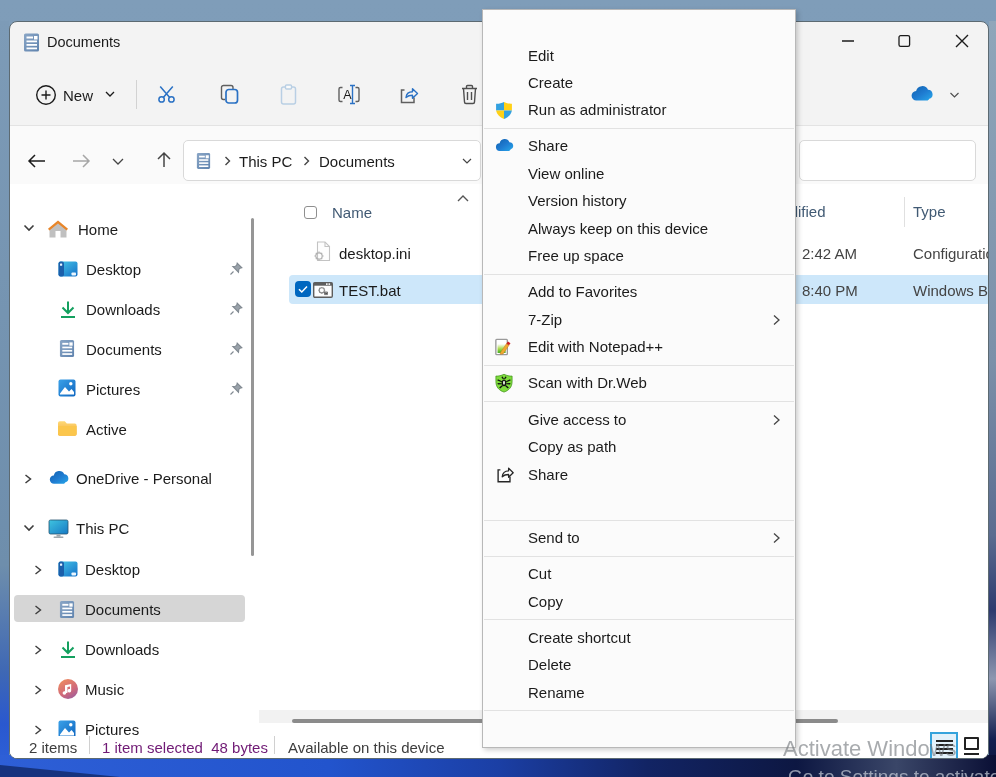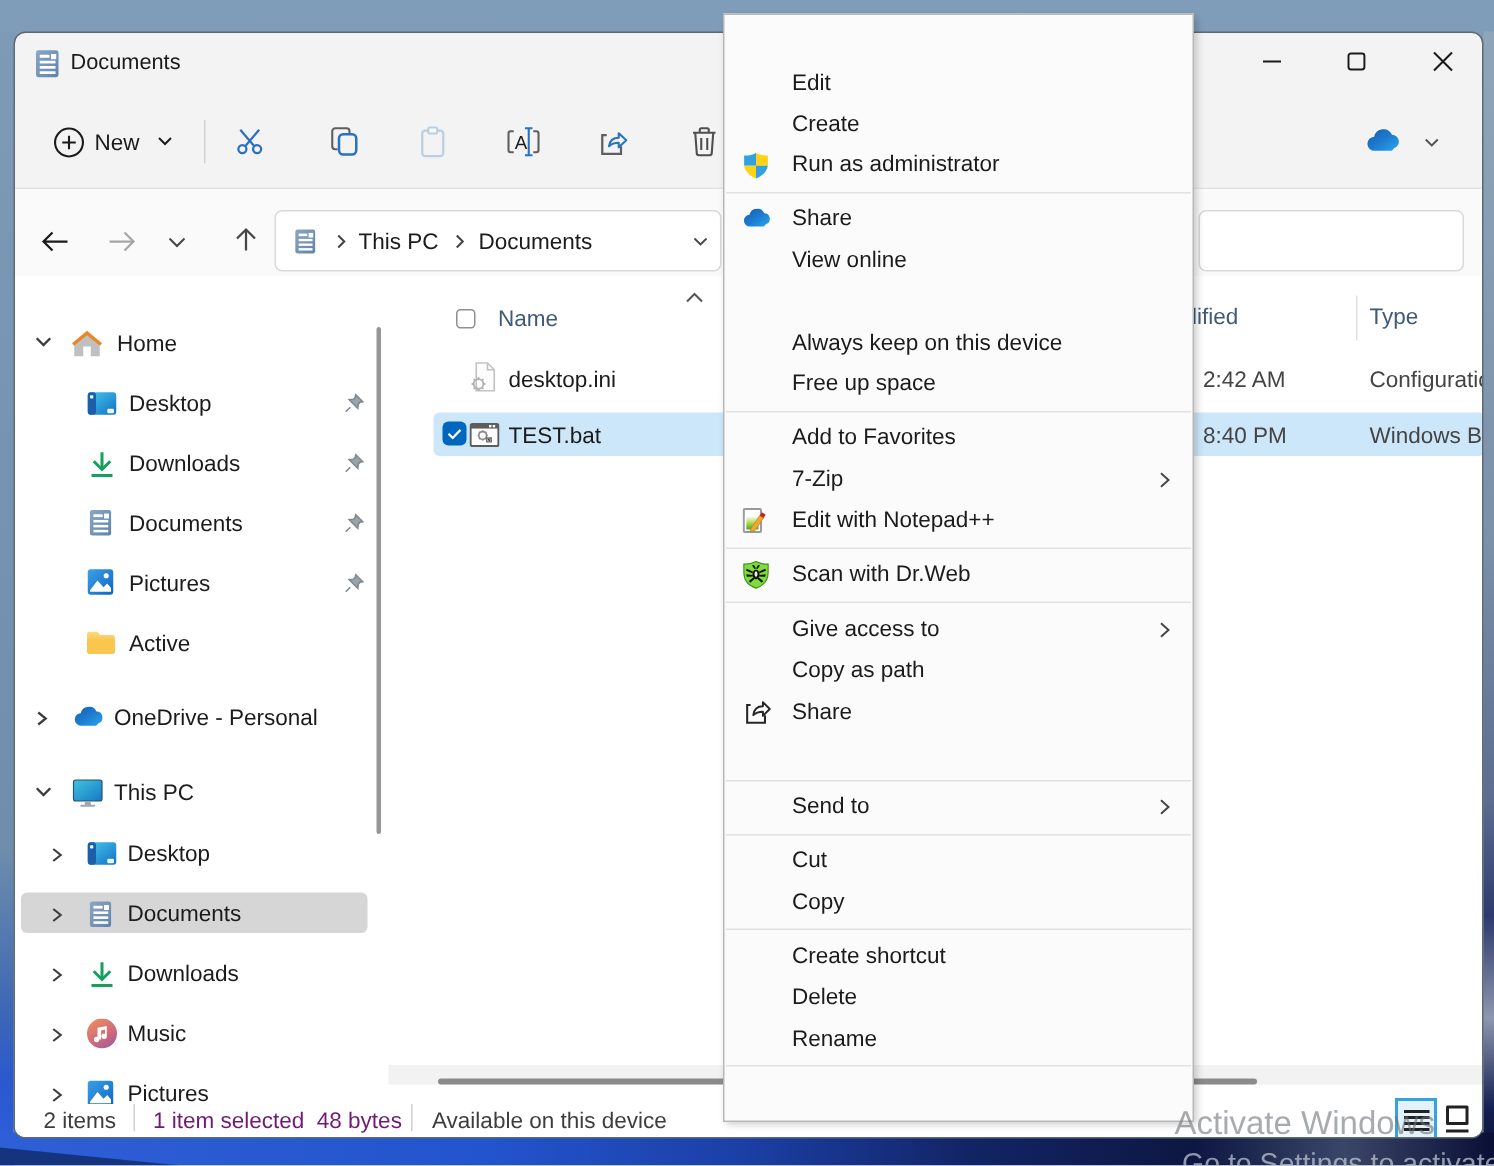--- a/index.html
+++ b/index.html
@@ -453,20 +453,23 @@
     <div class="msep" style="top:117.5px"></div>
     <div class="mi" style="top:122px">
       <svg class="ico" viewBox="0 0 24 17" style="left:11px;top:7px;width:21px;height:14px">
         <path d="M6.5 14.5 a4.7 4.7 0 0 1 -0.4 -9.4 a6.3 6.3 0 0 1 11.9 -1.3 a4.6 4.6 0 0 1 1.3 9 a4.2 4.2 0 0 1 -1.6 1.7 Z" fill="url(#odg)"></path>
       </svg>
       <span>Share</span>
       </div>
     <div class="mi" style="top:149.5px">
         <span>View online</span>
       </div>
+    <div class="mi" style="top:177px">
+        <span>Version history</span>
+      </div>
     <div class="mi" style="top:204.5px">
         <span>Always keep on this device</span>
       </div>
     <div class="mi" style="top:232px">
         <span>Free up space</span>
       </div>
     <div class="msep" style="top:263.5px"></div>
     <div class="mi" style="top:268px">
         <span>Add to Favorites</span>
       </div>

